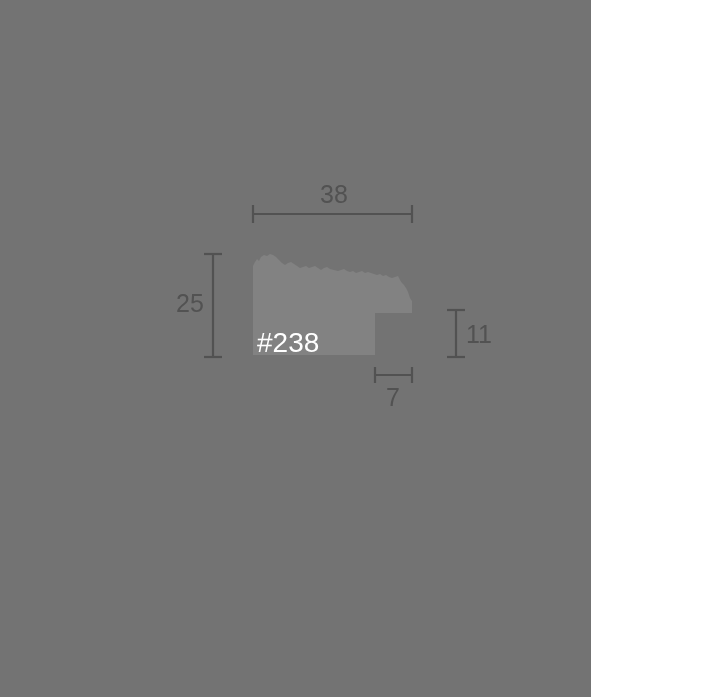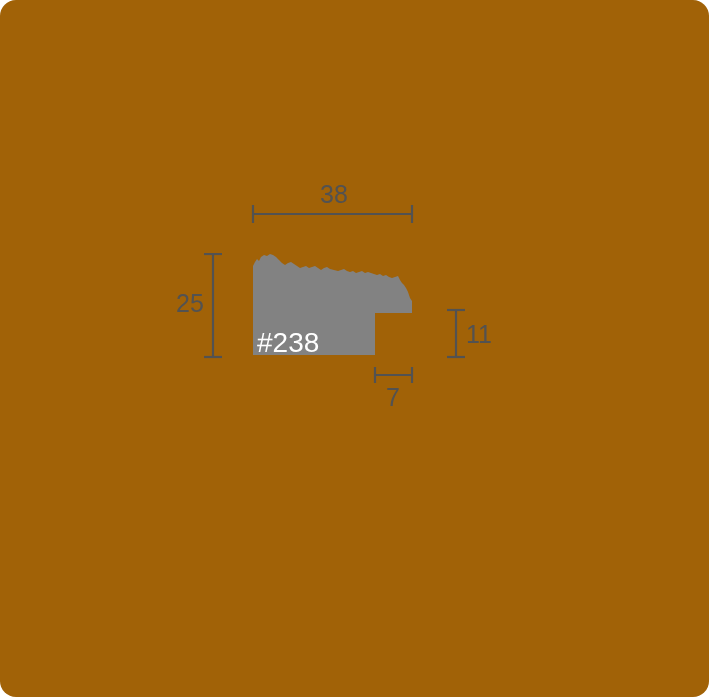--- a/index.html
+++ b/index.html
@@ -2,25 +2,24 @@
 <html><head>
 <meta charset="utf-8">
 <style>
   html, body {
     margin: 0;
     padding: 0;
     background: #ffffff;
   }
   .canvas {
     position: relative;
-    width: 709px;
+    width: 591px;
     height: 697px;
-    background: #a16207;
+    background: #737373;
     overflow: hidden;
-    border-radius: 16px;
   }
   svg text {
     font-family: "Liberation Sans", "DejaVu Sans", sans-serif;
   }
   .dim-labels text {
     font-size: 25px;
   }
   .profile-text {
     font-size: 28px;
   }

